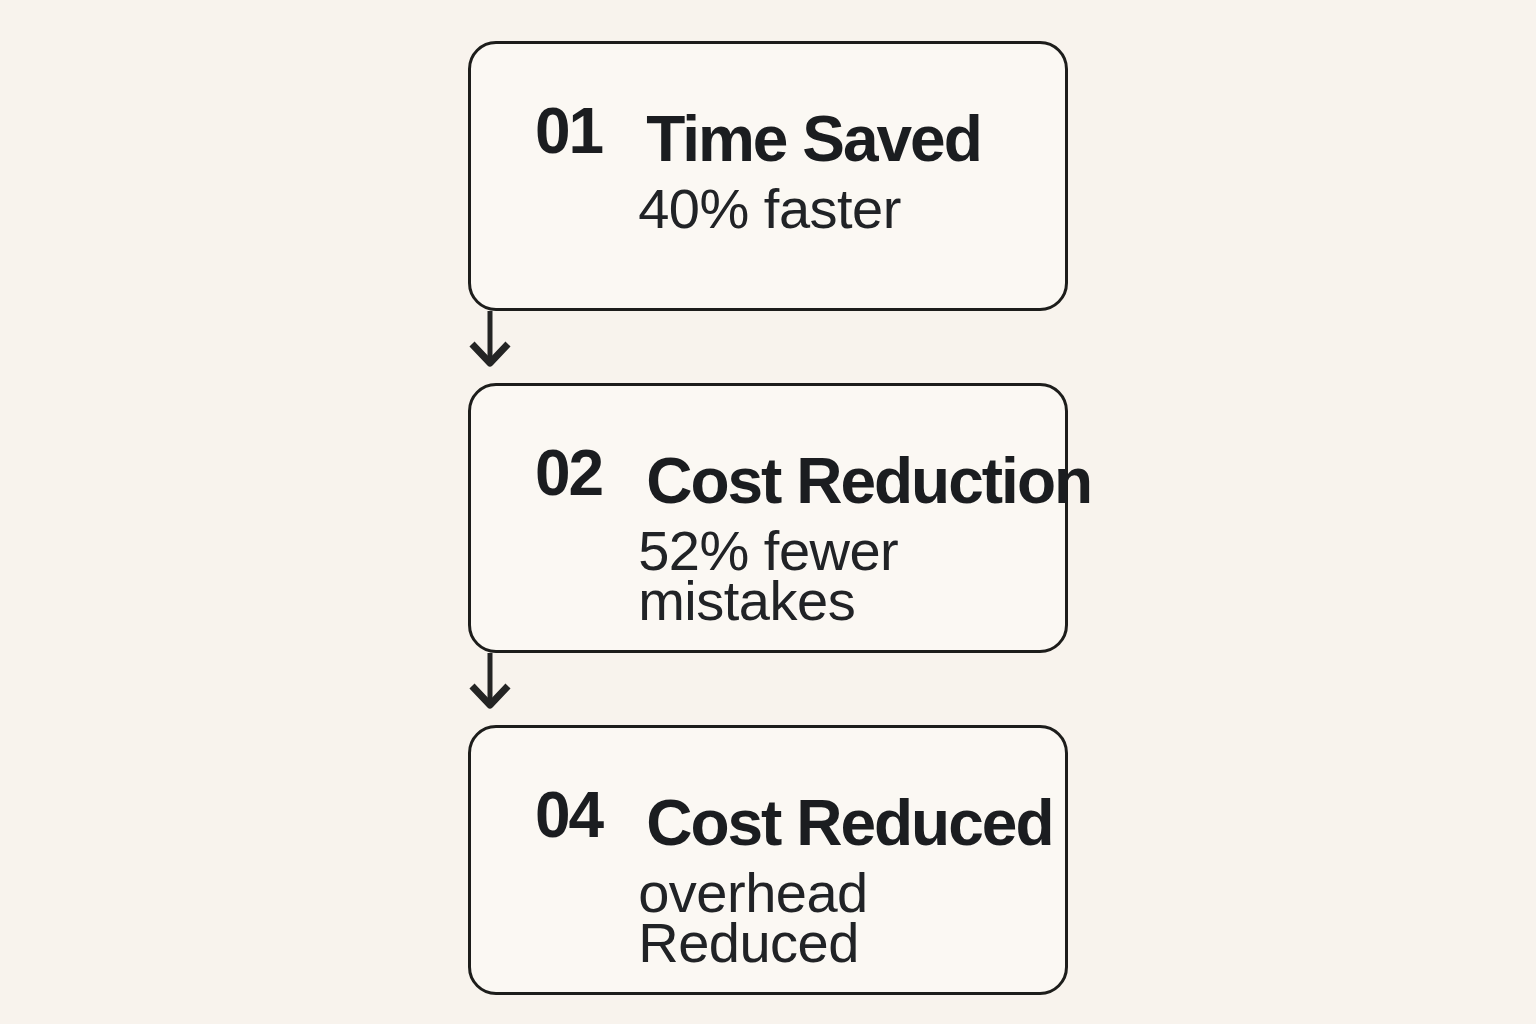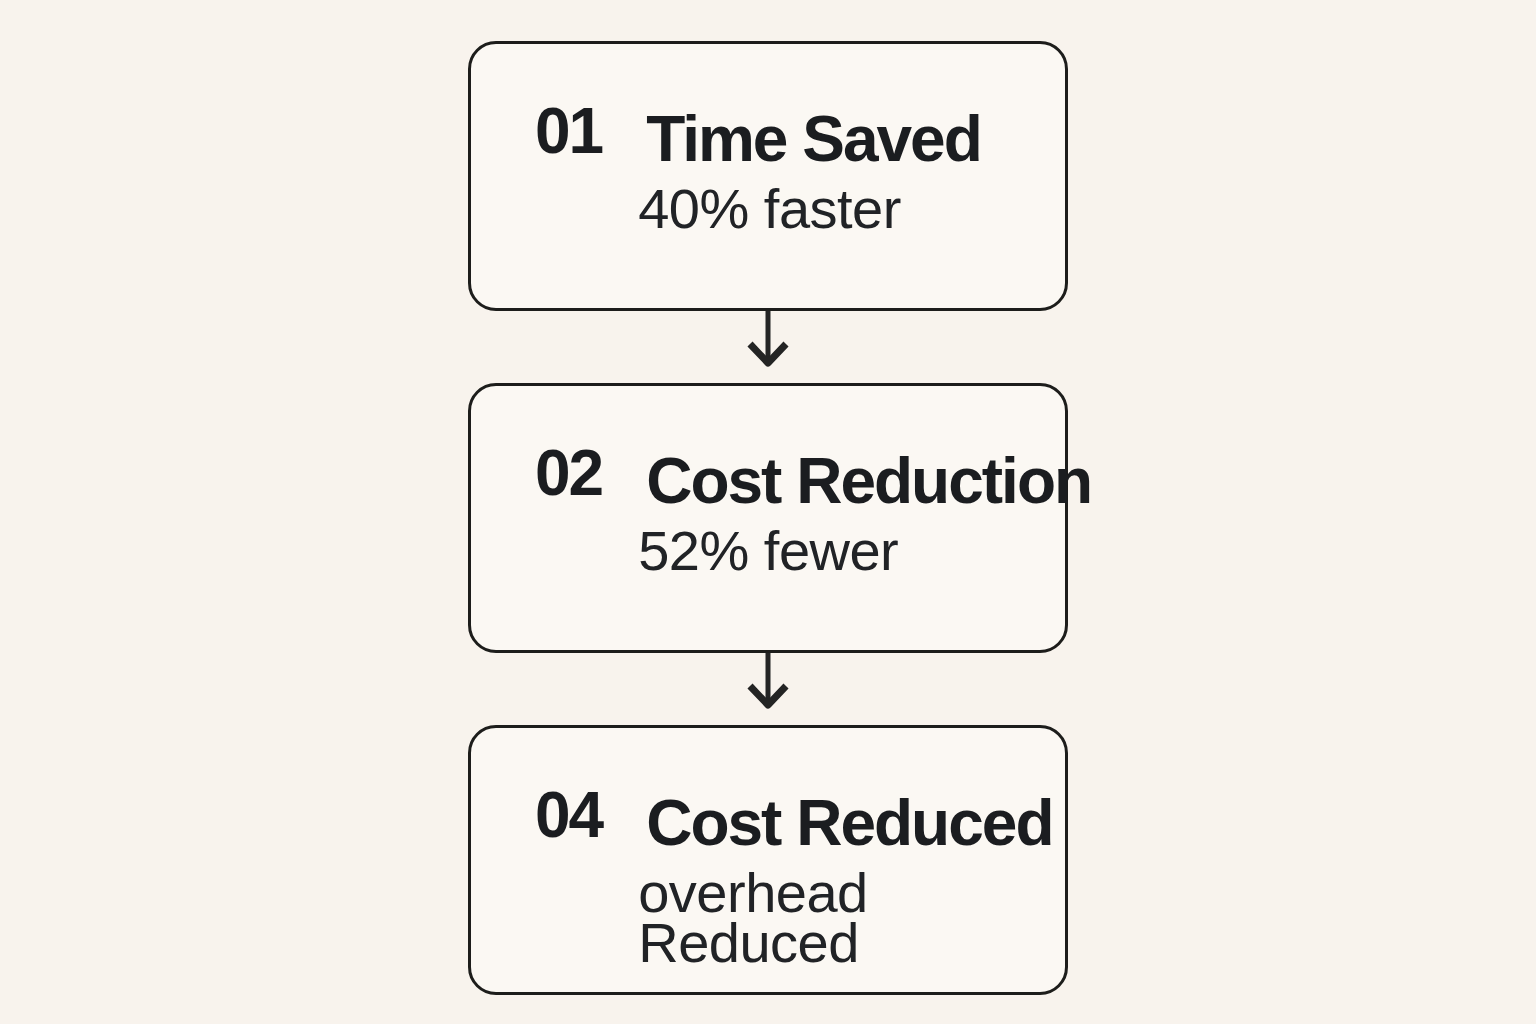--- a/index.html
+++ b/index.html
@@ -13,21 +13,21 @@
     font-family: "Liberation Sans", sans-serif;
     color: #1e2022;
     overflow: hidden;
   }
   .flow {
     width: 600px;
     margin: 0 auto;
     padding-top: 41px;
     display: flex;
     flex-direction: column;
-    align-items: center;
+    align-items: flex-start;
   }
   .card {
     box-sizing: border-box;
     width: 600px;
     height: 270px;
     background: #fbf8f3;
     border: 3px solid #1d1d1b;
     border-radius: 28px;
     padding: 52px 20px 0 64px;
     overflow: visible;
@@ -96,20 +96,21 @@
     </svg>
   </div>
 
   <div class="card">
     <div class="card-row">
       <span class="num">02</span>
       <div class="card-content">
         <h2 class="title">Cost Reduction</h2>
         <div class="desc">
           <div>52% fewer</div>
+          <div>mistakes</div>
         </div>
       </div>
     </div>
   </div>
 
   <div class="connector">
     <svg width="44" height="62" viewBox="0 0 44 62">
       <line x1="22" y1="0" x2="22" y2="50" stroke="#242424" stroke-width="5"></line>
       <polyline points="4,33 22,52 40,33" fill="none" stroke="#242424" stroke-width="7" stroke-linejoin="round"></polyline>
     </svg>

